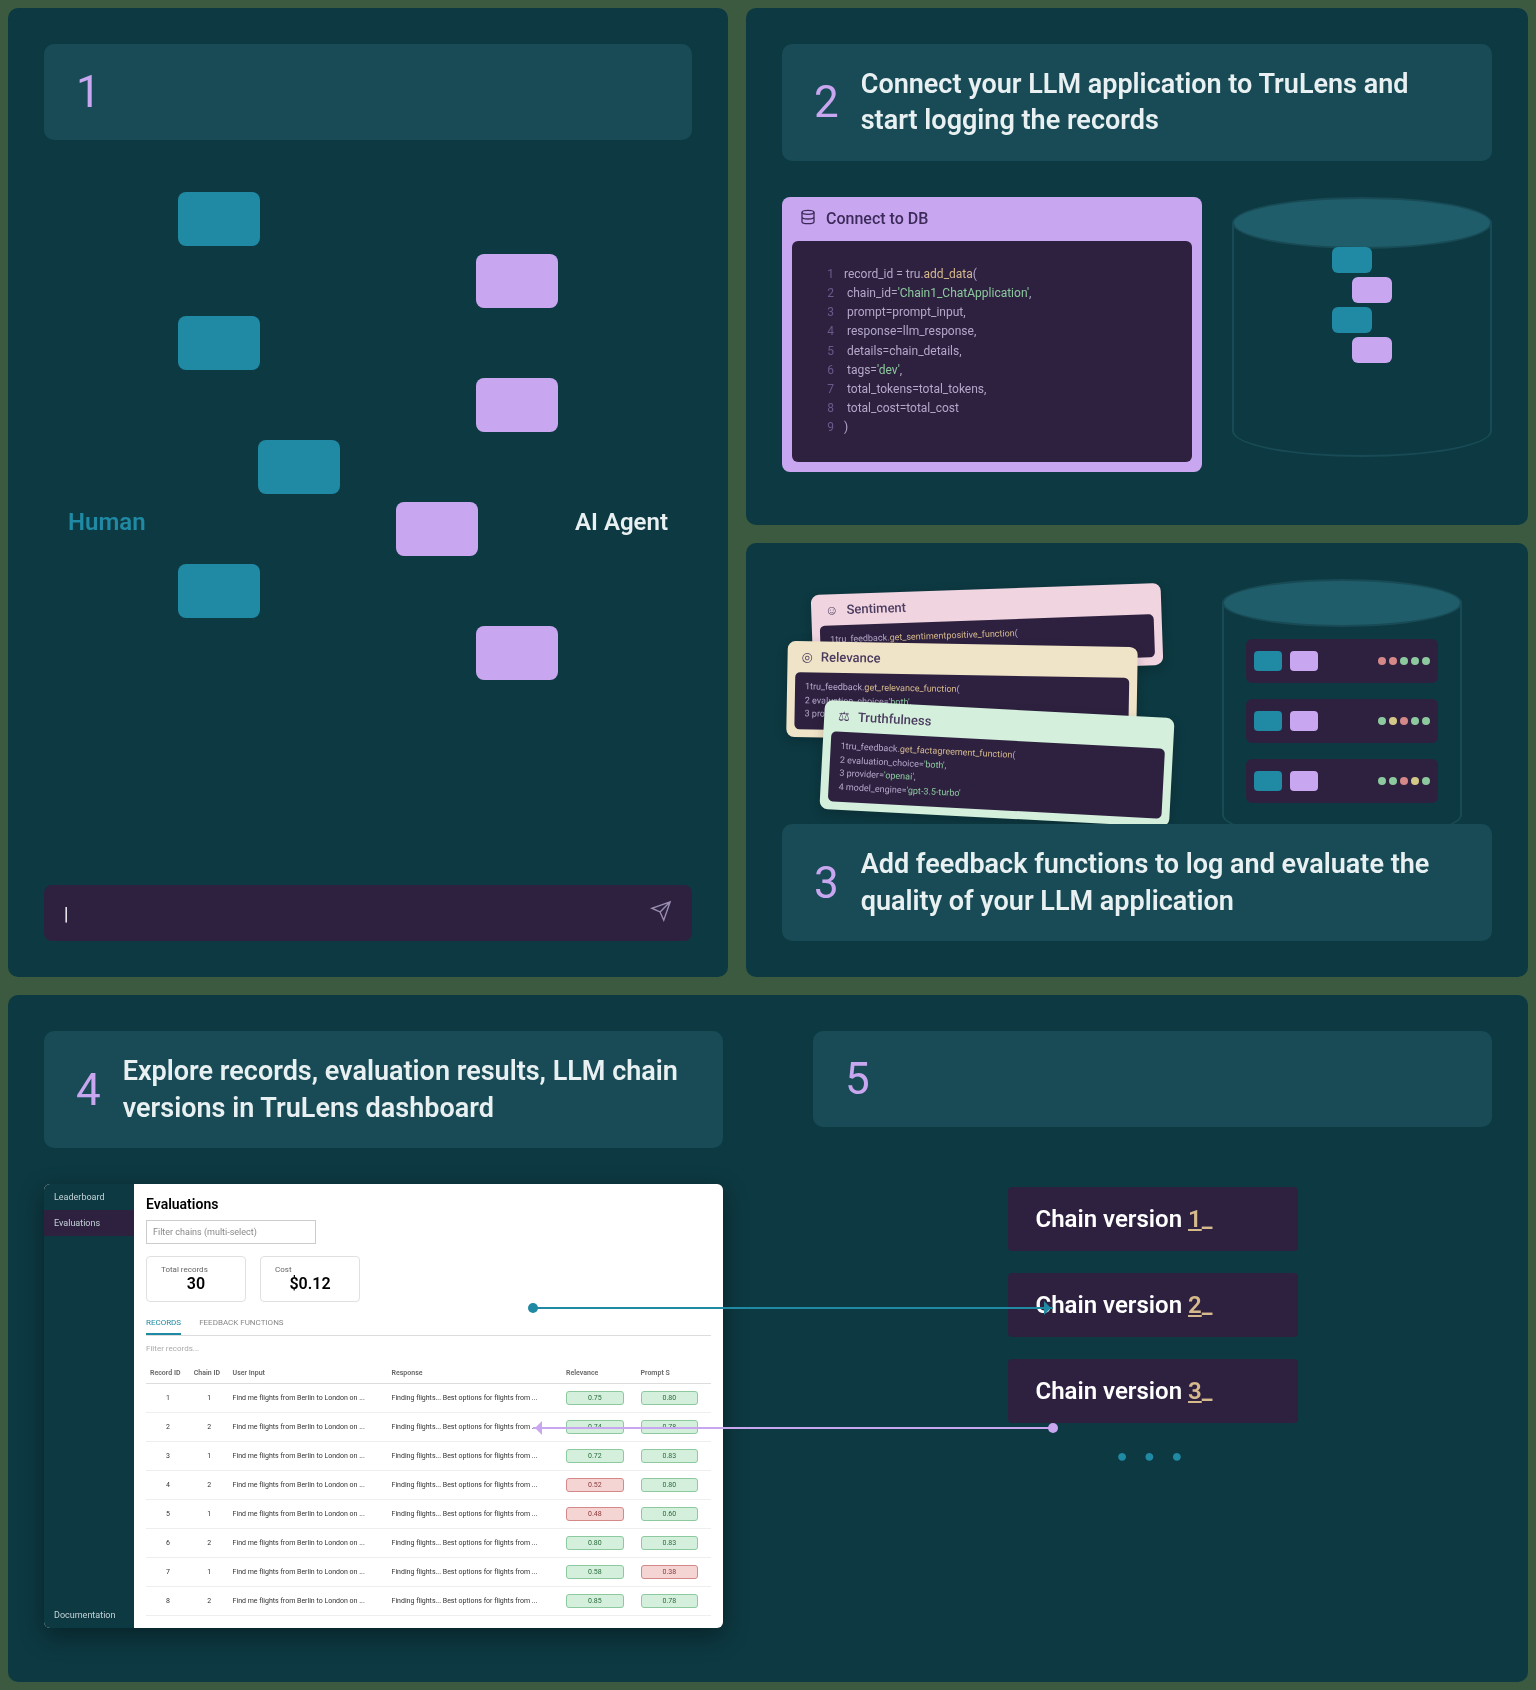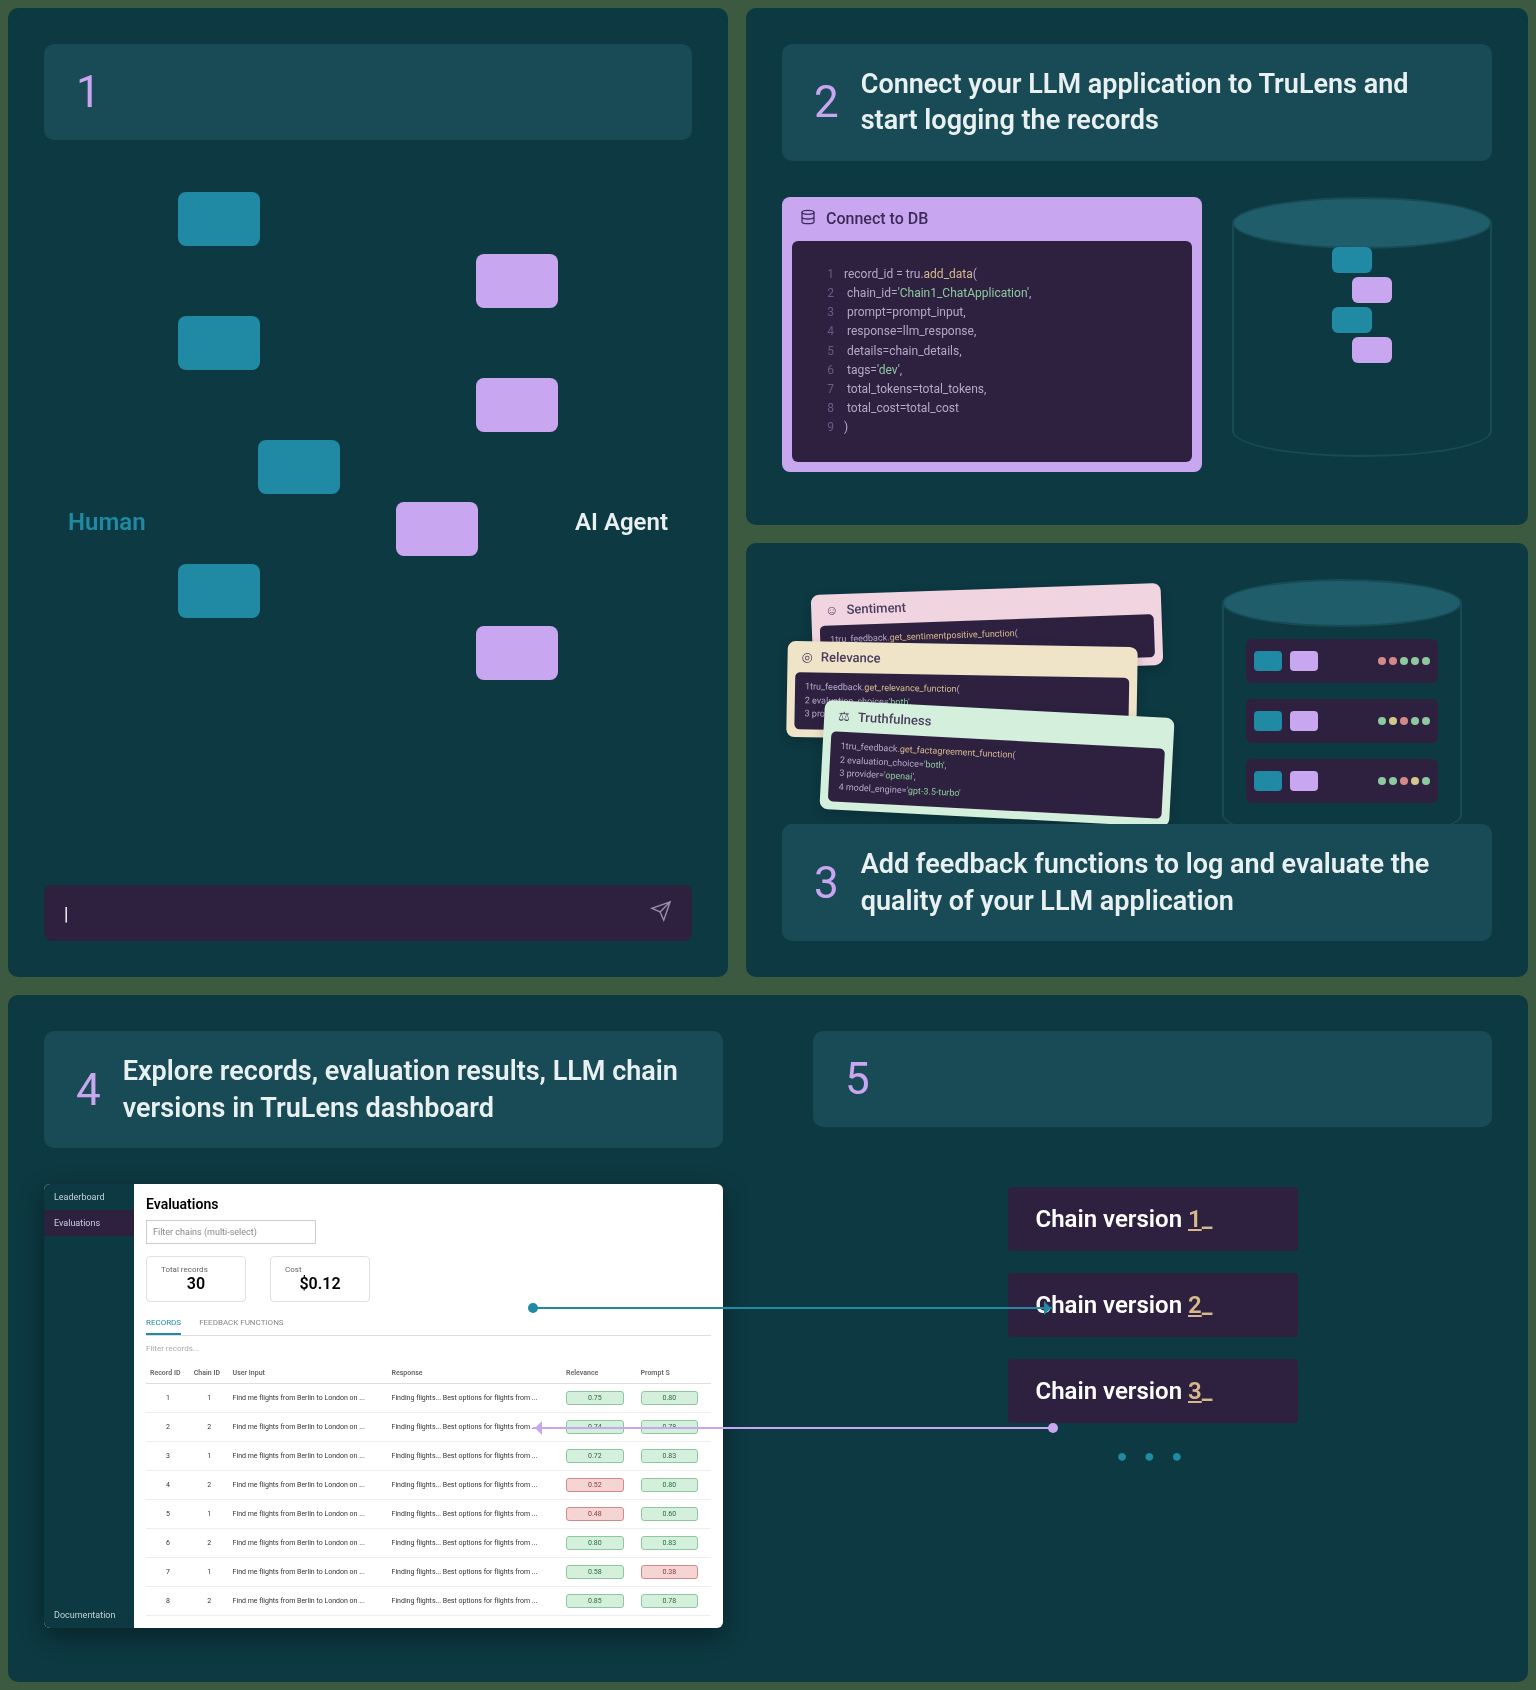--- a/index.html
+++ b/index.html
@@ -50,21 +50,21 @@
 .dot{width:8px;height:8px;border-radius:50%}
 
 .dash{background:#fff;border-radius:6px;margin:36px;overflow:hidden;box-shadow:0 8px 24px rgba(0,0,0,.4)}
 .dash-wrap{display:flex;font-size:9px}
 .dash-side{width:90px;background:#0d3942}
 .dash-side div{padding:8px 10px;color:#c5d4d8}
 .dash-side .active{background:#2e2140}
 .dash-main{flex:1;padding:12px}
 .dash-title{font-size:14px;font-weight:600;margin-bottom:8px}
 .dash-sel{border:1px solid #ccc;padding:6px;width:170px;color:#888;margin-bottom:12px;font-size:9px}
-.stat-row{display:flex;gap:24px;margin-bottom:16px}
+.stat-row{display:flex;gap:14px;margin-bottom:16px}
 .stat{border:1px solid #e0e0e0;border-radius:4px;padding:8px 14px;width:100px}
 .stat .lbl2{font-size:8px;color:#666}.stat .val{font-size:16px;font-weight:600;text-align:center}
 .tabs{display:flex;gap:18px;border-bottom:1px solid #ddd;margin-bottom:8px}
 .tabs span{font-size:8px;padding-bottom:6px;color:#888}
 .tabs .act{color:#2089a3;border-bottom:2px solid #2089a3}
 .filter{color:#aaa;font-size:8px;margin-bottom:10px}
 table{width:100%;border-collapse:collapse;font-size:7px}
 th{text-align:left;color:#666;font-weight:600;padding:6px 4px;border-bottom:1px solid #ddd}
 td{padding:7px 4px;border-bottom:1px solid #eee;color:#333}
 .pill{display:inline-block;padding:2px 21px;border-radius:3px;font-size:7px;border:1px solid}

